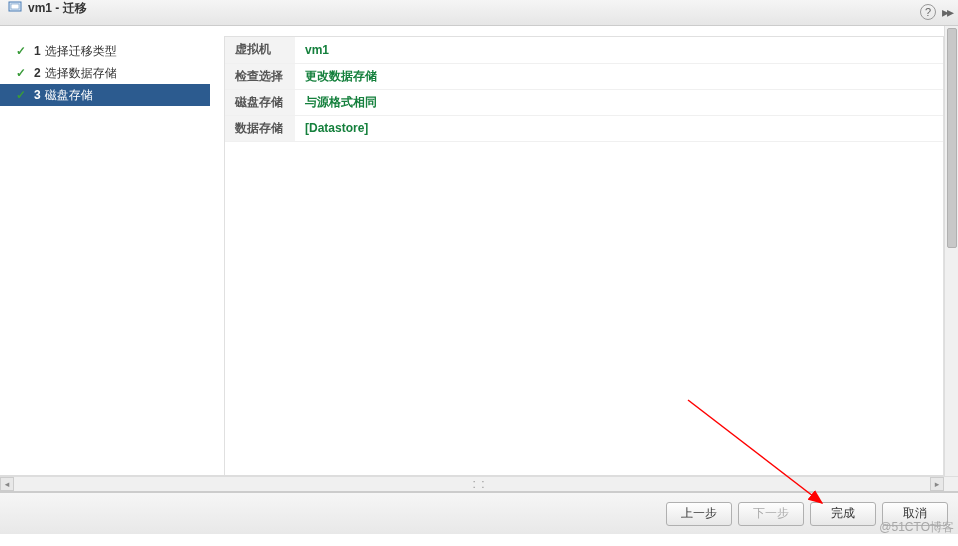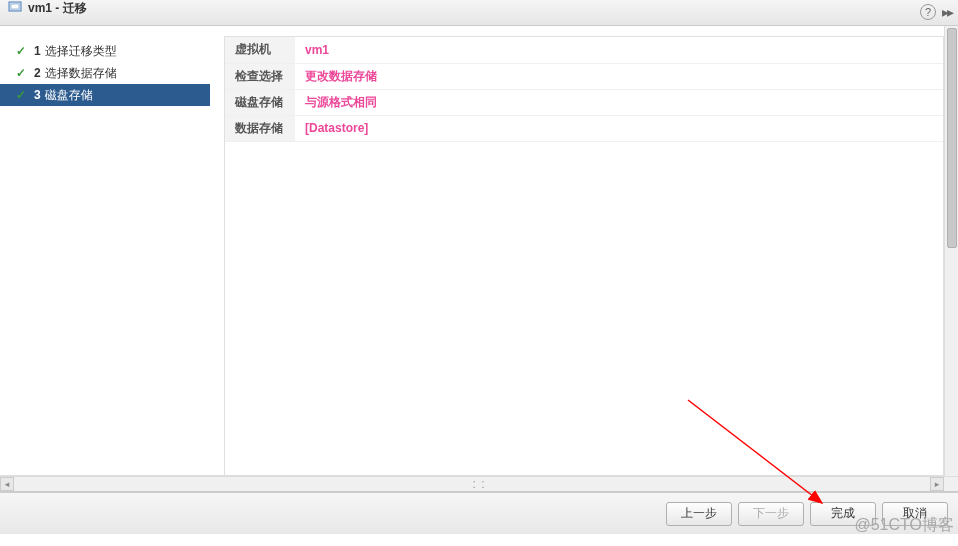--- a/index.html
+++ b/index.html
@@ -94,21 +94,21 @@
     }
     .summary-table { width: 100%; border-collapse: collapse; }
     .summary-table tr { height: 26px; font-weight: bold; }
     .summary-table td { padding: 4px 10px; border-bottom: 1px solid #f0f0f0; vertical-align: middle; }
     .summary-table td.label {
       width: 70px;
       background: #f3f3f3;
       color: #555;
       text-align: left;
     }
-    .summary-table td.val { color: #ec4899; }
+    .summary-table td.val { color: #15803d; }
     .vscroll {
       position: absolute;
       right: 0; top: 26px;
       width: 14px;
       height: 450px;
       background: #f0f0f0;
       border-left: 1px solid #ddd;
     }
     .vscroll-thumb {
       position: absolute;
@@ -168,21 +168,21 @@
     }
     .btn:disabled {
       color: #aaa;
       cursor: default;
     }
     .watermark {
       position: absolute;
       right: 4px;
       bottom: 10px;
       color: #a8a8a8;
-      font-size: 16px;
+      font-size: 12px;
       pointer-events: none;
     }
     .arrow-overlay {
       position: absolute;
       pointer-events: none;
       top: 0; left: 0;
       width: 958px; height: 546px;
     }
   </style>
 </head>

